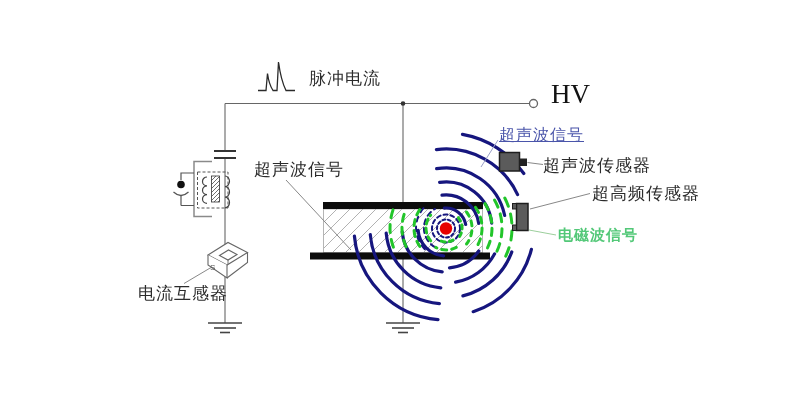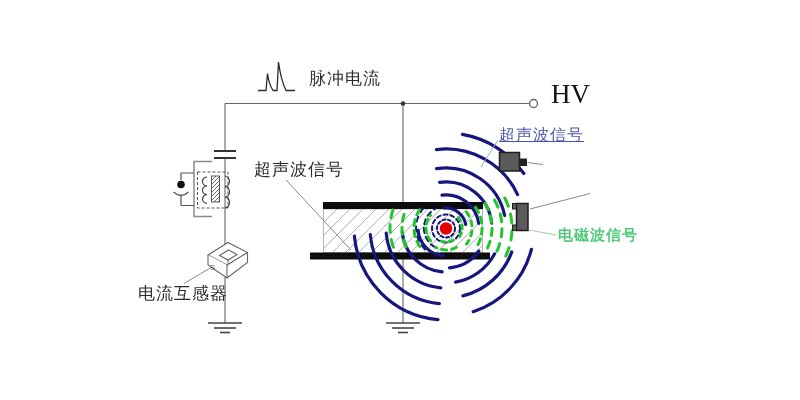--- a/index.html
+++ b/index.html
@@ -151,17 +151,19 @@
       <path d="M527.5,162.5 L543,164.5" stroke="#888"></path>
       <path d="M530,209 L590,193.5" stroke="#888"></path>
       <path d="M529,230 L556,235" stroke="#9ccf9c"></path>
       <path d="M184,283.5 L211,267.5" stroke="#888"></path>
     </g>
   </svg>
 
   <div class="lbl lbl-cn" style="left:309px;top:70px;">脉冲电流</div>
   <div class="lbl lbl-hv" style="left:551px;top:81px;">HV</div>
   <div class="lbl lbl-blue" style="left:499px;top:127px;">超声波信号</div>
+  <div class="lbl lbl-cn" style="left:543px;top:157px;">超声波传感器</div>
+  <div class="lbl lbl-cn" style="left:592px;top:185px;">超高频传感器</div>
   <div class="lbl lbl-green" style="left:558px;top:227px;">电磁波信号</div>
   <div class="lbl lbl-cn" style="left:254px;top:161px;">超声波信号</div>
   <div class="lbl lbl-cn" style="left:138px;top:285px;">电流互感器</div>
 
 </div>
 
 </body></html>

